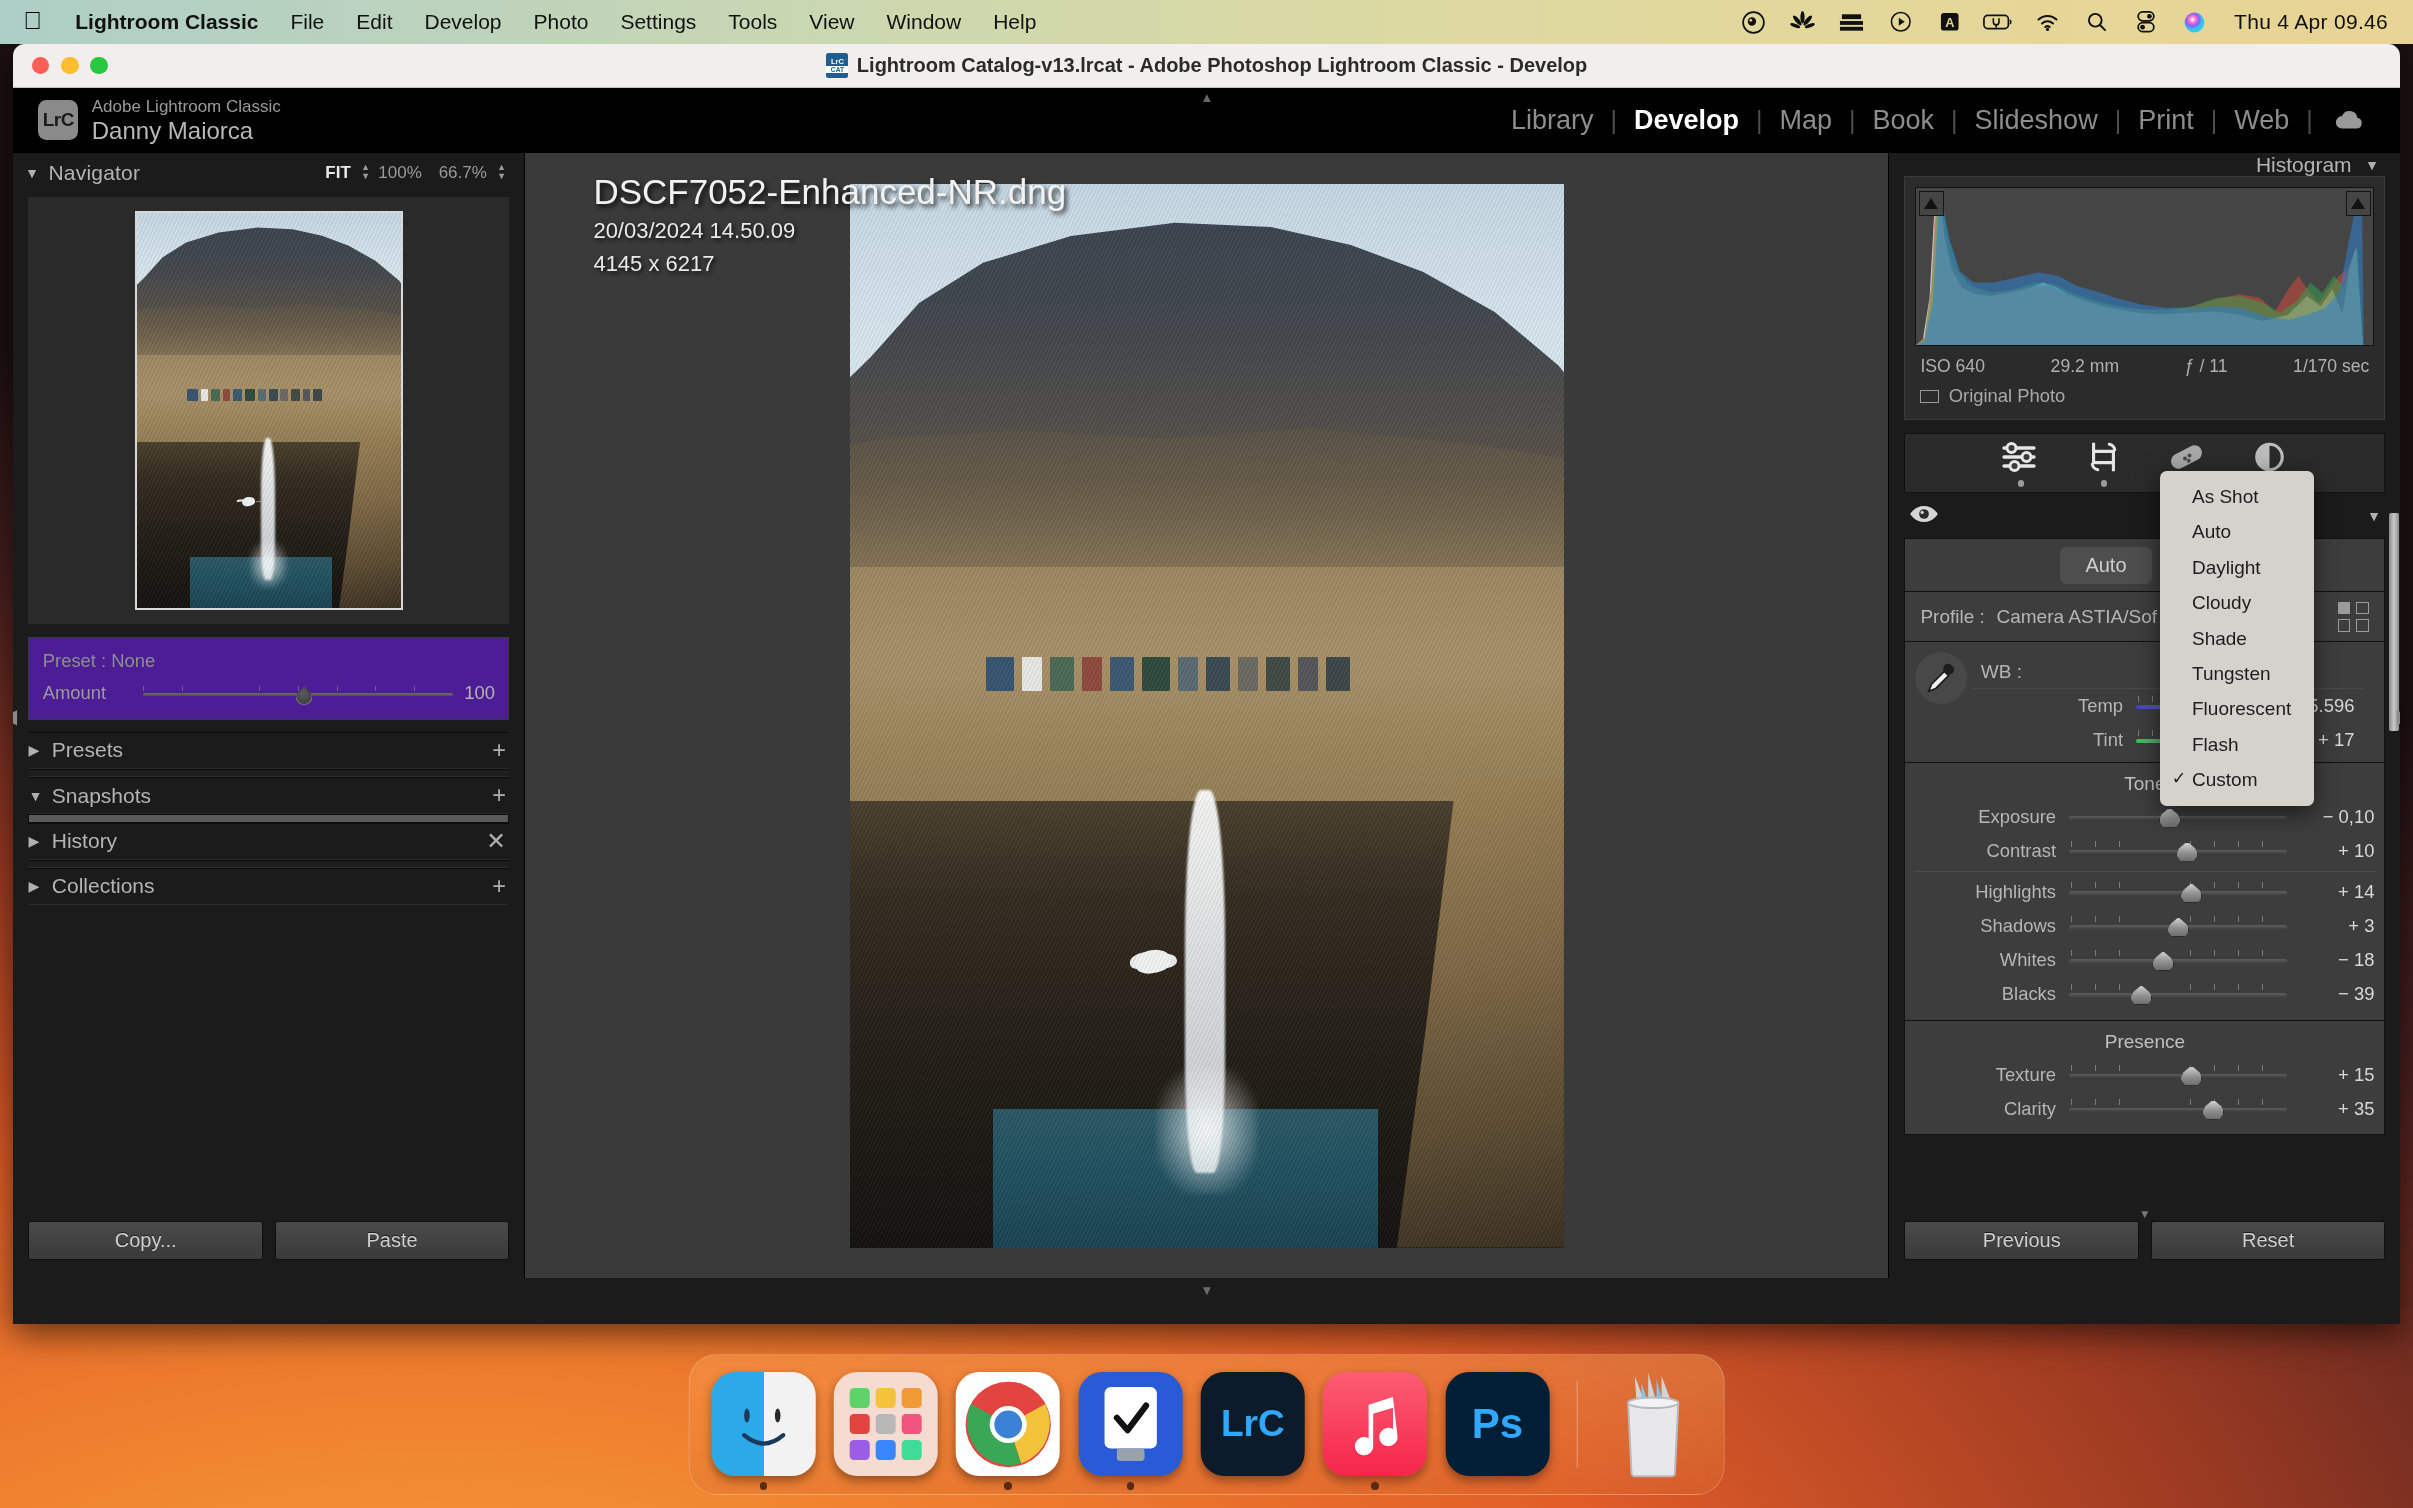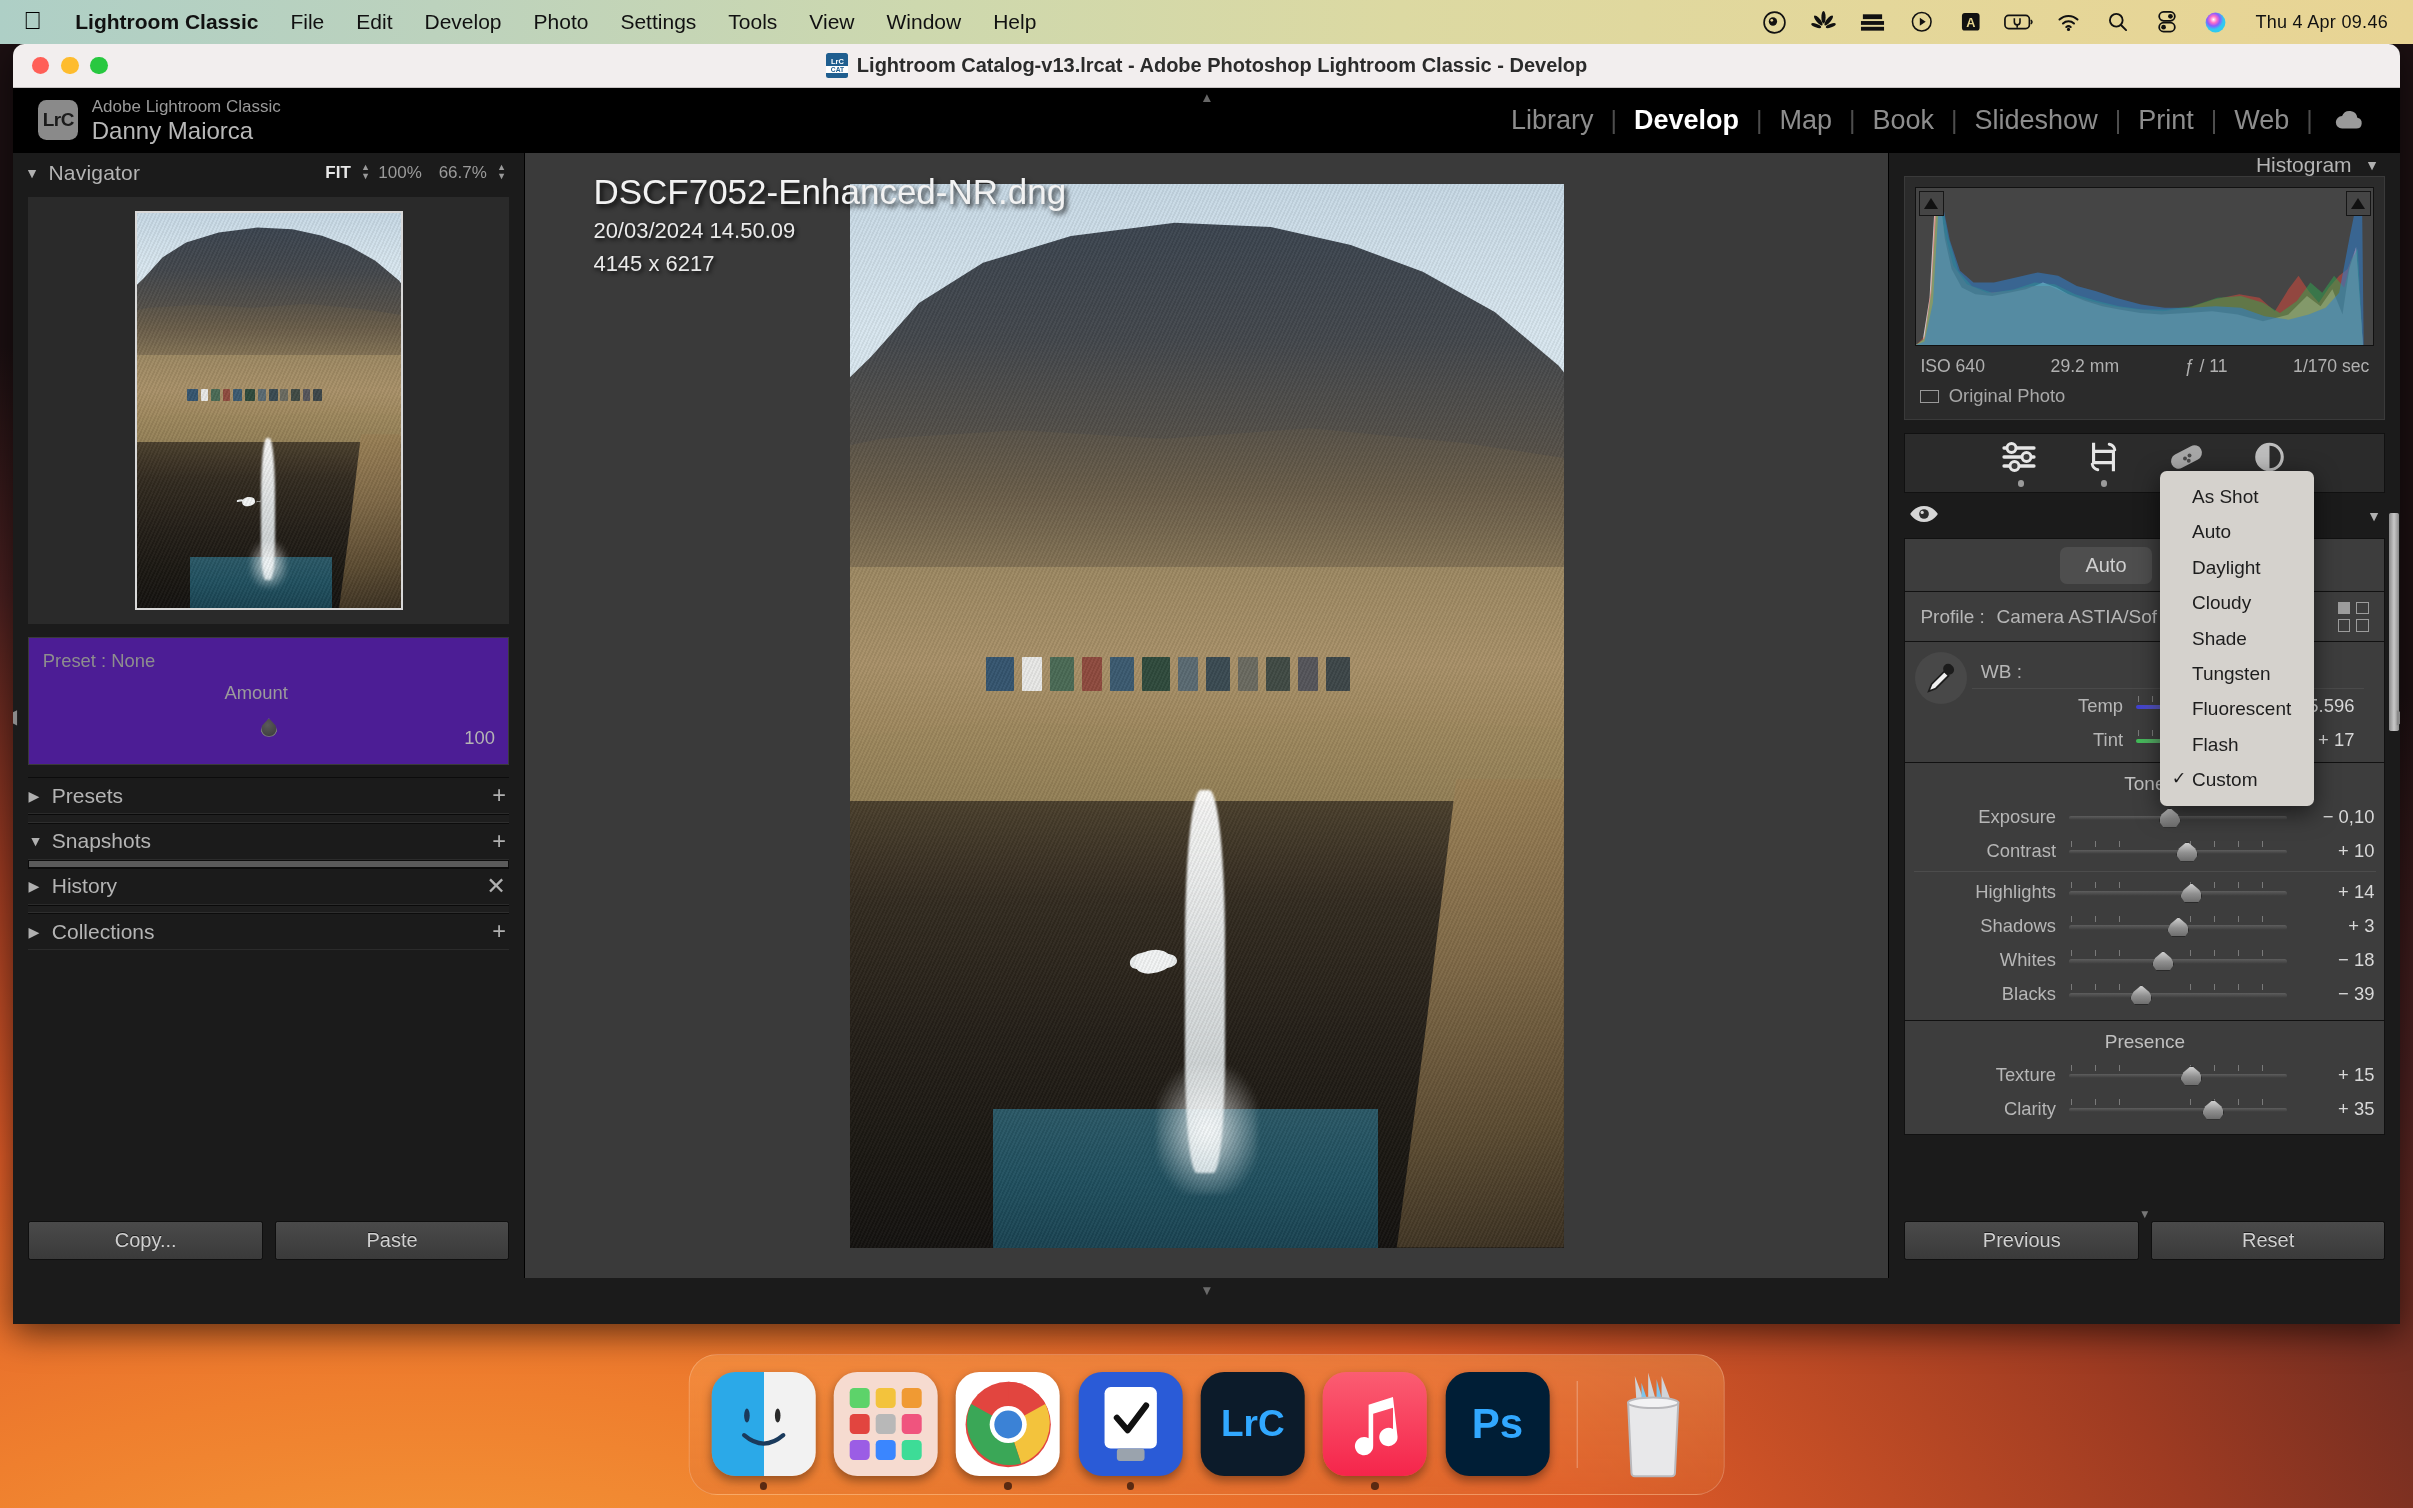--- a/index.html
+++ b/index.html
@@ -24,21 +24,21 @@
     background: linear-gradient(90deg, #aecfc6 0%, #bcd2bd 18%, #cdd8ae 38%, #dcd9a2 58%, #e4d79a 78%, #e8d494 100%);
     display: flex; align-items: center;
     z-index: 100;
   }
   #menubar .mb-left { display: flex; align-items: center; gap: 0; padding-left: 23.5px; }
   #menubar .apple { font-size: 25px; line-height: 1; color: #000; padding: 0 17px 3.4px 0; }
   #menubar .mitem { font-size: 21px; color: #111; padding: 0 16px; white-space: nowrap; }
   #menubar .mitem.bold { font-weight: bold; }
   #menubar .mb-right { margin-left: auto; display: flex; align-items: center; gap: 0; padding-right: 25px; }
   #menubar .sicon { width: 49px; height: 44px; display: flex; align-items: center; justify-content: center; }
-  #menubar .clock { font-size: 18px; color: #111; padding-left: 15px; white-space: nowrap; letter-spacing: 0.3px; }
+  #menubar .clock { font-size: 21px; color: #111; padding-left: 15px; white-space: nowrap; letter-spacing: 0.3px; }
 
   
   #lrwin {
     position: absolute; left: 13.4px; top: 44px; width: 2387px; height: 1280px;
     background: #1b1b1b; border-radius: 11.7px 11.7px 0 0; overflow: hidden;
     box-shadow: 0 8.4px 34px rgba(0,0,0,.6);
   }
   #titlebar {
     height: 44px; background: #f2eeee;
     display: flex; align-items: center; position: relative;
@@ -142,21 +142,21 @@
     box-shadow: -8.4px -2.5px 0 -3.4px #e9ecec, 10px 1.7px 0 -4.2px #e9ecec; }
   .ph-grain { position:absolute; inset:0;
     background-image: repeating-linear-gradient(115deg, rgba(0,0,0,.06) 0 1.7px, rgba(255,255,255,.03) 1.7px 3.4px);
     pointer-events:none; }
 
   .preset-box {
     margin: 5px 15px 0 15px; background: #4c1d95; border: 0.8px solid #3a3a3a;
     padding: 11.7px 13.4px 15px 13.4px;
   }
   .preset-box .pl { font-size: 18.4px; color: #8e8e8e; margin-bottom: 10px; }
-  .amt-row { display: flex; align-items: center; gap: 11.7px; flex-direction: column; }
+  .amt-row { display: flex; align-items: center; gap: 11.7px; }
   .amt-row .lbl { font-size: 18.4px; color: #9b9b9b; width: 89px; }
   .amt-row .val { font-size: 18.4px; color: #b4b4b4; margin-left: auto; }
   .slider { position: relative; flex: 1; height: 18.4px; }
   .slider .track { position: absolute; top: 9.2px; left: 0; right: 0; height: 2.5px;
     background: linear-gradient(180deg,#6e6e6e,#4c4c4c); border-radius: 1.7px; }
   .slider .ticks { position:absolute; top: 2.5px; left: 0; right: 0; height: 5px;
     background-image: repeating-linear-gradient(90deg, #6a6a6a 0 0.8px, transparent 0.8px 12.5%); }
   .slider .knob { position: absolute; top: 2.5px; width: 17px; height: 18.4px;
     background: radial-gradient(circle at 40% 35%, #5a5a5a, #3a3a3a);
     border: 0.8px solid #7d7d7d; border-radius: 50% 50% 46% 46%; transform: translateX(-50%);

